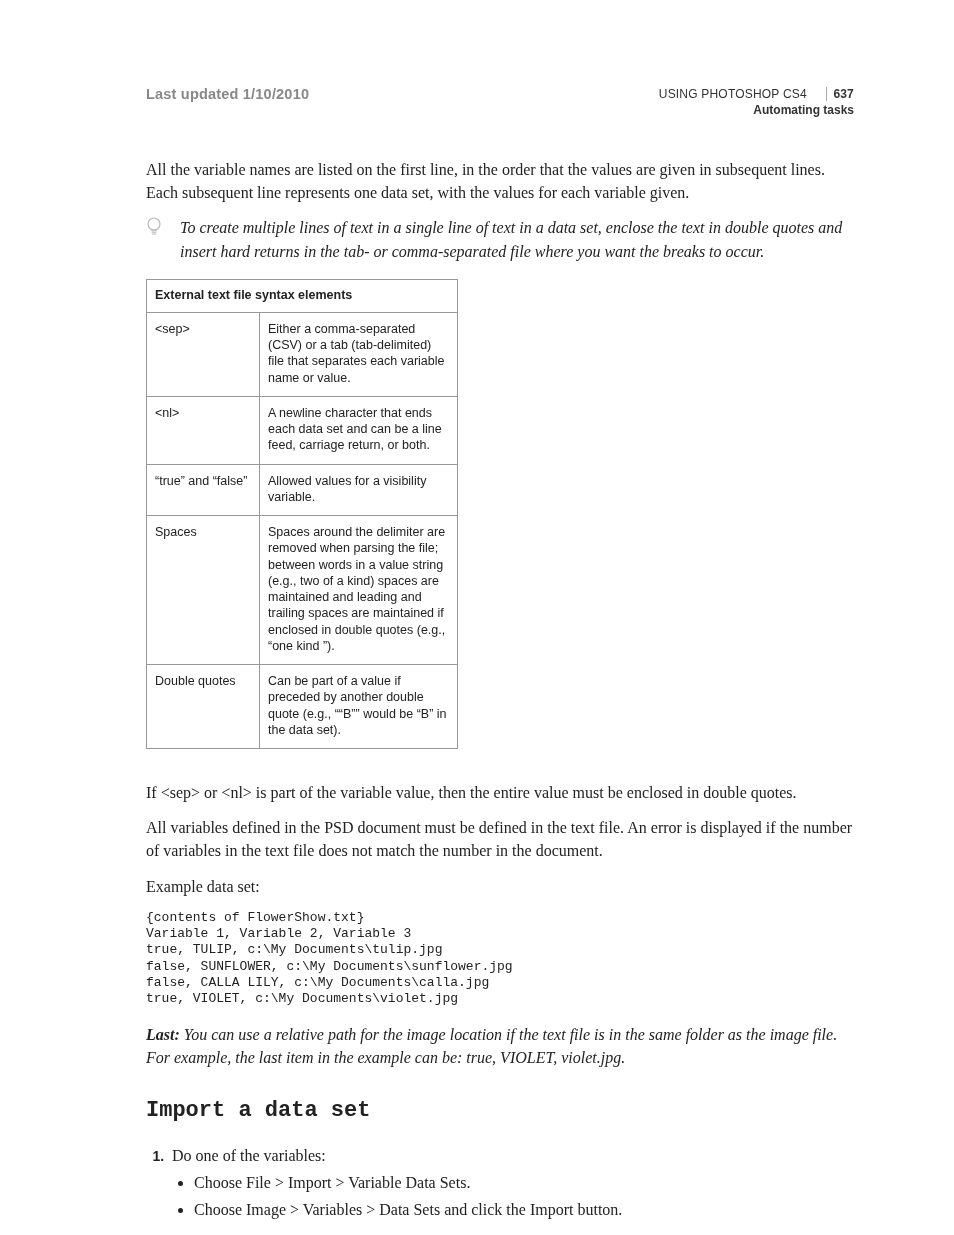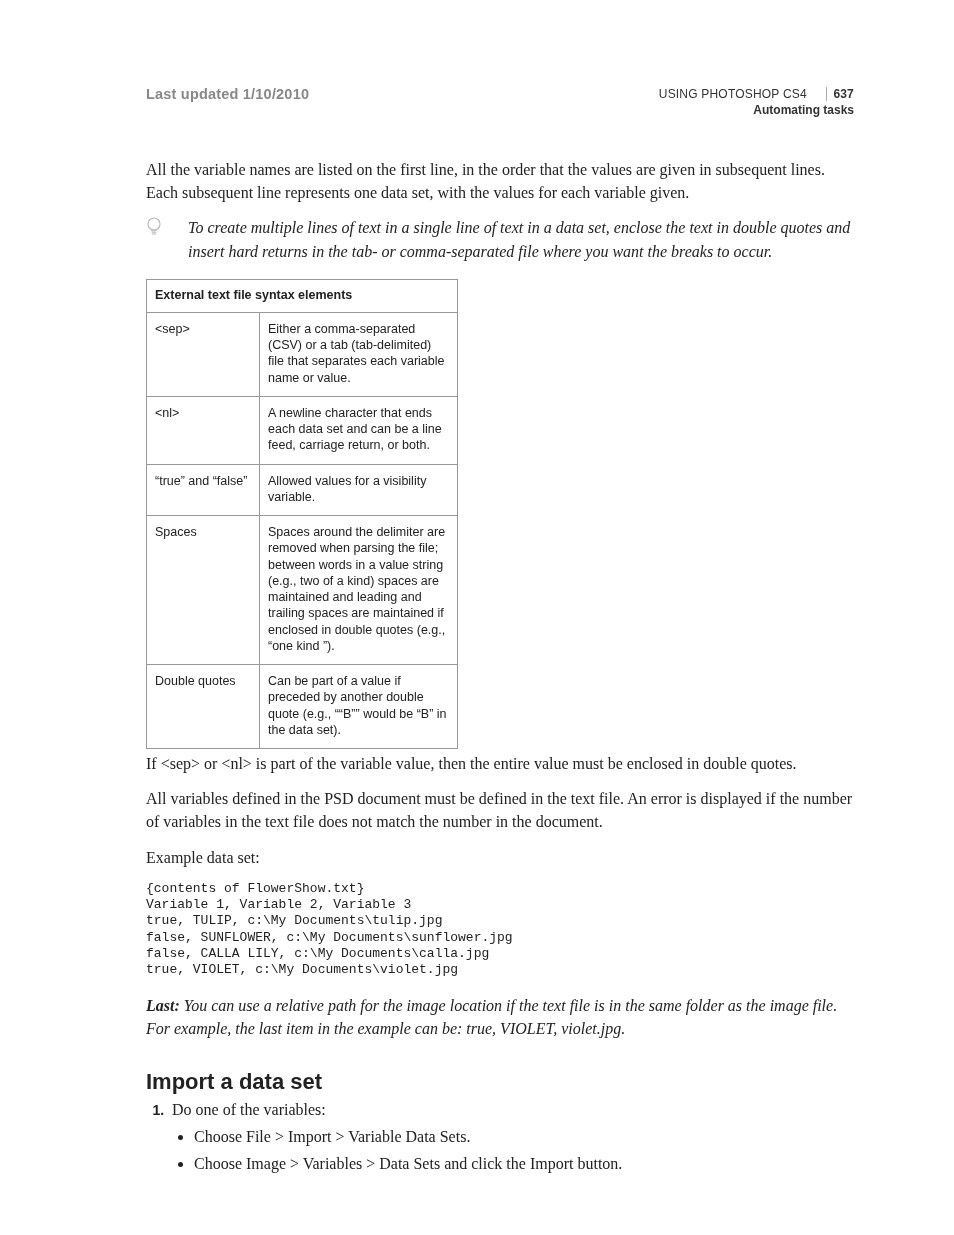--- a/index.html
+++ b/index.html
@@ -48,39 +48,39 @@
   .hdr-right .line2 { font-weight: 700; }
   .content { padding-top: 72px; }
 
   p.body {
     font-size: 16px;
     line-height: 1.45;
     margin: 0 0 12px 0;
   }
   .tip {
     display: flex;
-    gap: 24px;
+    gap: 16px;
     margin: 6px 0 16px 0;
     font-style: italic;
     font-size: 16px;
     line-height: 1.45;
   }
   .tip .bulb {
     flex: 0 0 18px;
     padding-top: 1px;
     color: #aaa;
   }
   .tip .bulb svg { width: 16px; height: 22px; display:block; }
 
   table.syntax {
     border-collapse: collapse;
     font-family: "Myriad Pro", Arial, Helvetica, sans-serif;
     font-size: 12.5px;
     width: 312px;
-    margin: 2px 0 3px 0;
+    margin: 2px 0 32px 0;
   }
   table.syntax th {
     text-align: left;
     font-weight: 700;
     padding: 8px 8px 10px 8px;
     border: 1px solid #999;
   }
   table.syntax td {
     vertical-align: top;
     padding: 8px 8px 10px 8px;
@@ -99,24 +99,24 @@
 
   .note {
     font-size: 16px;
     font-style: italic;
     line-height: 1.45;
     margin: 0 0 28px 0;
   }
   .note .nlabel { font-weight: 700; }
 
   h2.section {
-    font-family: Liberation Sans, sans-serif;
+    font-family: Liberation Mono, monospace;
     font-weight: 700;
     font-size: 22px;
-    margin: 22px 0 1px 0;
+    margin: 22px 0 19px 0;
     color: #222;
   }
 
   ol.steps, ul.bullets {
     margin: 0 0 8px 0;
     padding-left: 22px;
     font-size: 16px;
     line-height: 1.7;
   }
   ol.steps > li { padding-left: 4px; }

